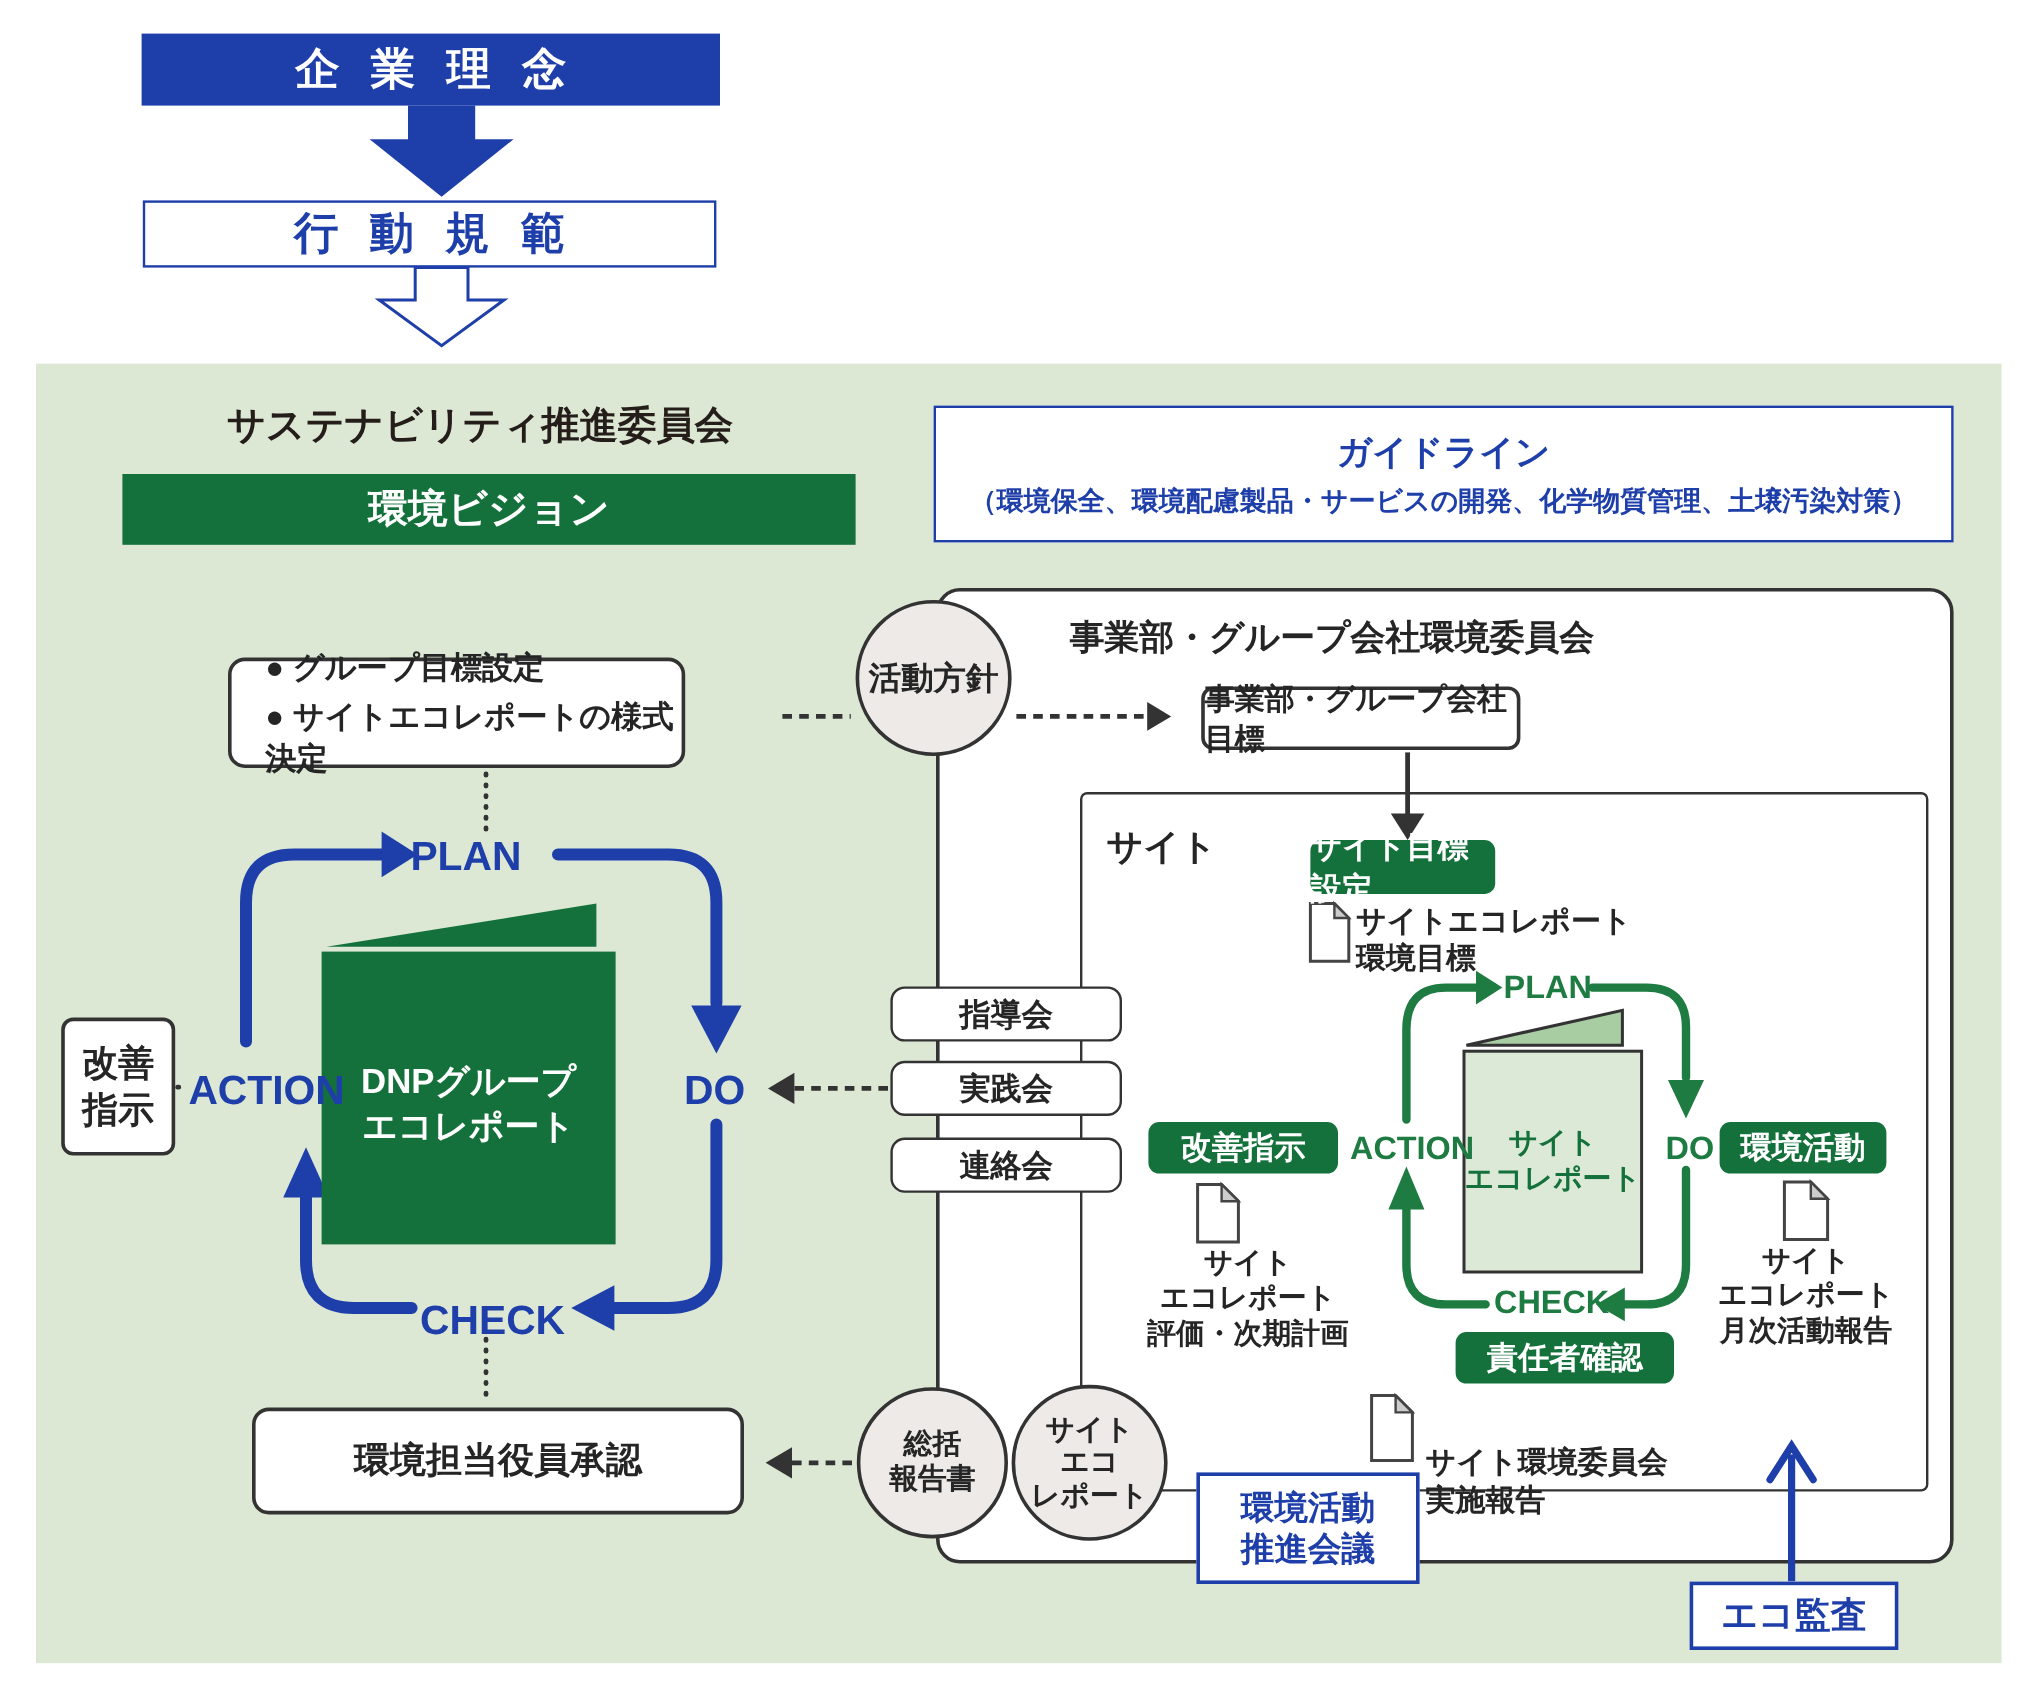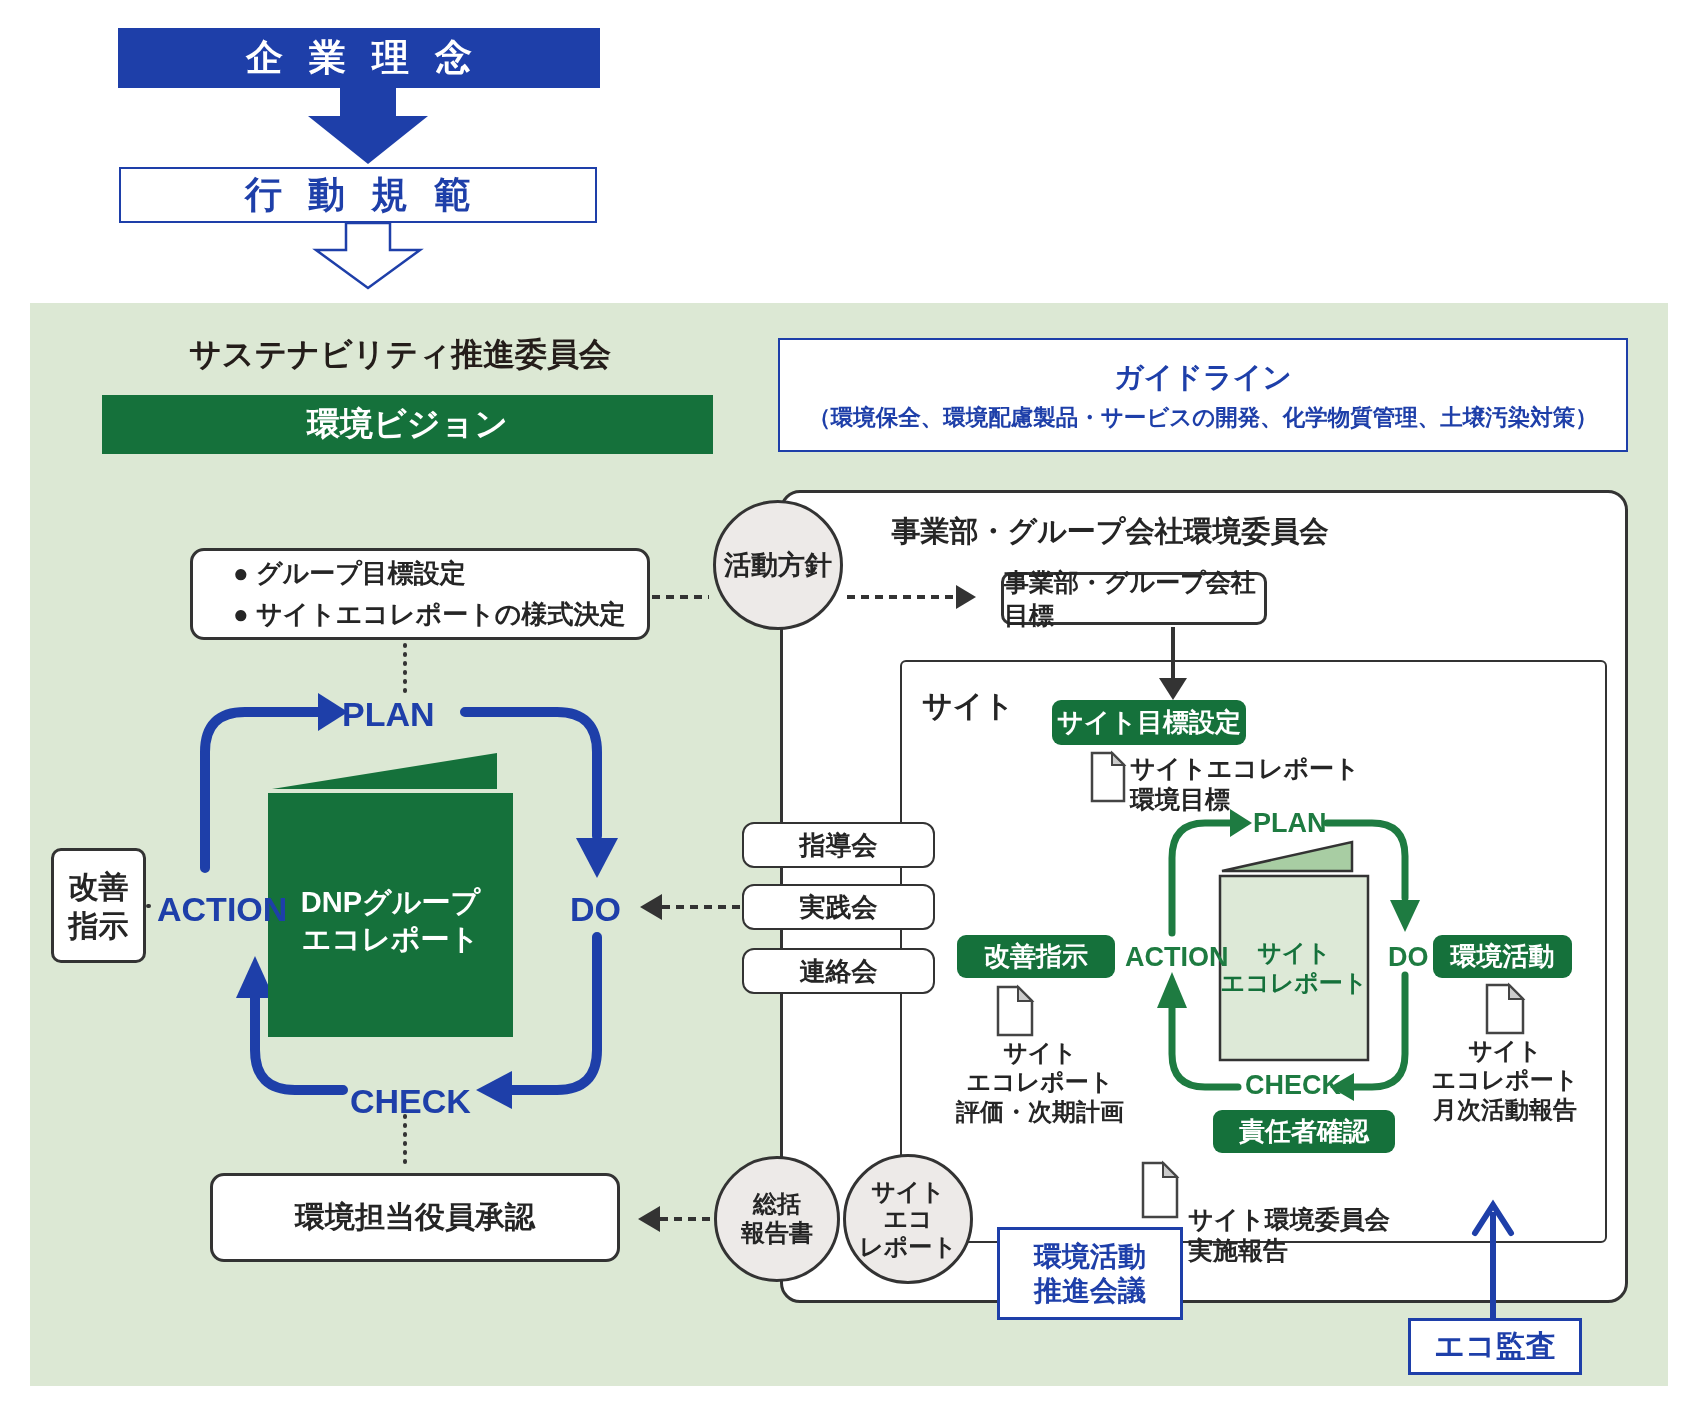--- a/index.html
+++ b/index.html
@@ -17,32 +17,32 @@
   .guideline{left:778px;top:338px;width:850px;height:114px;background:#fff;border:2.5px solid #1e3fa9;box-sizing:border-box;z-index:2;
              display:flex;flex-direction:column;align-items:center;justify-content:center;gap:4px;}
   .guideline .t{color:#1e3fa9;font-size:29px;font-weight:bold;}
   .guideline .s{color:#1e3fa9;font-size:22.5px;font-weight:bold;}
   
   .outerbox{left:780px;top:490px;width:848px;height:813px;background:#fff;border:3px solid #333;border-radius:20px;box-sizing:border-box;z-index:1;}
   .outertitle{left:860px;top:512px;width:500px;color:#252525;font-size:29px;font-weight:bold;z-index:4;}
   .sitebox{left:900px;top:660px;width:707px;height:583px;background:#fff;border:2.5px solid #333;border-radius:6px;box-sizing:border-box;z-index:1;}
   .sitelabel{left:922px;top:686px;color:#252525;font-size:30px;font-weight:bold;z-index:4;}
   
-  .tasks{left:190px;top:548px;width:460px;height:92px;background:#fff;border:3px solid #333;border-radius:14px;box-sizing:border-box;z-index:4;
-         display:flex;flex-direction:column;justify-content:center;padding-left:40px;gap:6px;}
+  .tasks{left:190px;top:548px;width:381px;height:92px;background:#fff;border:3px solid #333;border-radius:14px;box-sizing:border-box;z-index:4;
+         display:flex;flex-direction:column;justify-content:center;padding-left:28px;gap:6px;}
   .tasks div{color:#252525;font-size:26px;font-weight:bold;}
   .circle{background:#edeae8;border:3px solid #333;border-radius:50%;box-sizing:border-box;z-index:5;
           display:flex;flex-direction:column;align-items:center;justify-content:center;color:#252525;font-weight:bold;}
   .c-policy{left:713px;top:500px;width:130px;height:130px;font-size:27px;z-index:5;}
   .c-sum{left:714px;top:1156px;width:126px;height:126px;font-size:24px;line-height:1.2;}
   .c-site{left:843px;top:1154px;width:130px;height:130px;font-size:24px;line-height:1.15;}
   .goalbox{left:977px;top:572px;width:266px;height:53px;background:#fff;border:3px solid #333;border-radius:10px;box-sizing:border-box;
            color:#252525;font-size:25px;font-weight:bold;z-index:4;margin-left:24px;}
   .badge{background:#15713b;border-radius:9px;color:#fff;font-weight:bold;z-index:4;}
-  .b-sitegoal{left:1052px;top:700px;width:194px;height:45px;font-size:26px;}
+  .b-sitegoal{left:1092px;top:700px;width:154px;height:45px;font-size:26px;}
   .b-improve{left:957px;top:935px;width:158px;height:43px;font-size:26px;}
   .b-activity{left:1433px;top:935px;width:139px;height:43px;font-size:26px;}
   .b-confirm{left:1213px;top:1110px;width:182px;height:43px;font-size:26px;}
   .doctext{color:#252525;font-weight:bold;line-height:1.22;z-index:4;}
   .meeting{left:742px;width:193px;height:46px;background:#fff;border:2.5px solid #333;border-radius:12px;box-sizing:border-box;
            color:#252525;font-size:26px;font-weight:bold;z-index:5;}
   .improvebox{left:51px;top:848px;width:95px;height:115px;background:#fff;border:3.5px solid #333;border-radius:10px;box-sizing:border-box;
               color:#252525;font-size:30px;font-weight:bold;line-height:1.3;z-index:4;}
   .approval{left:210px;top:1173px;width:410px;height:89px;background:#fff;border:3.5px solid #333;border-radius:14px;box-sizing:border-box;
             color:#252525;font-size:30px;font-weight:bold;z-index:4;}

